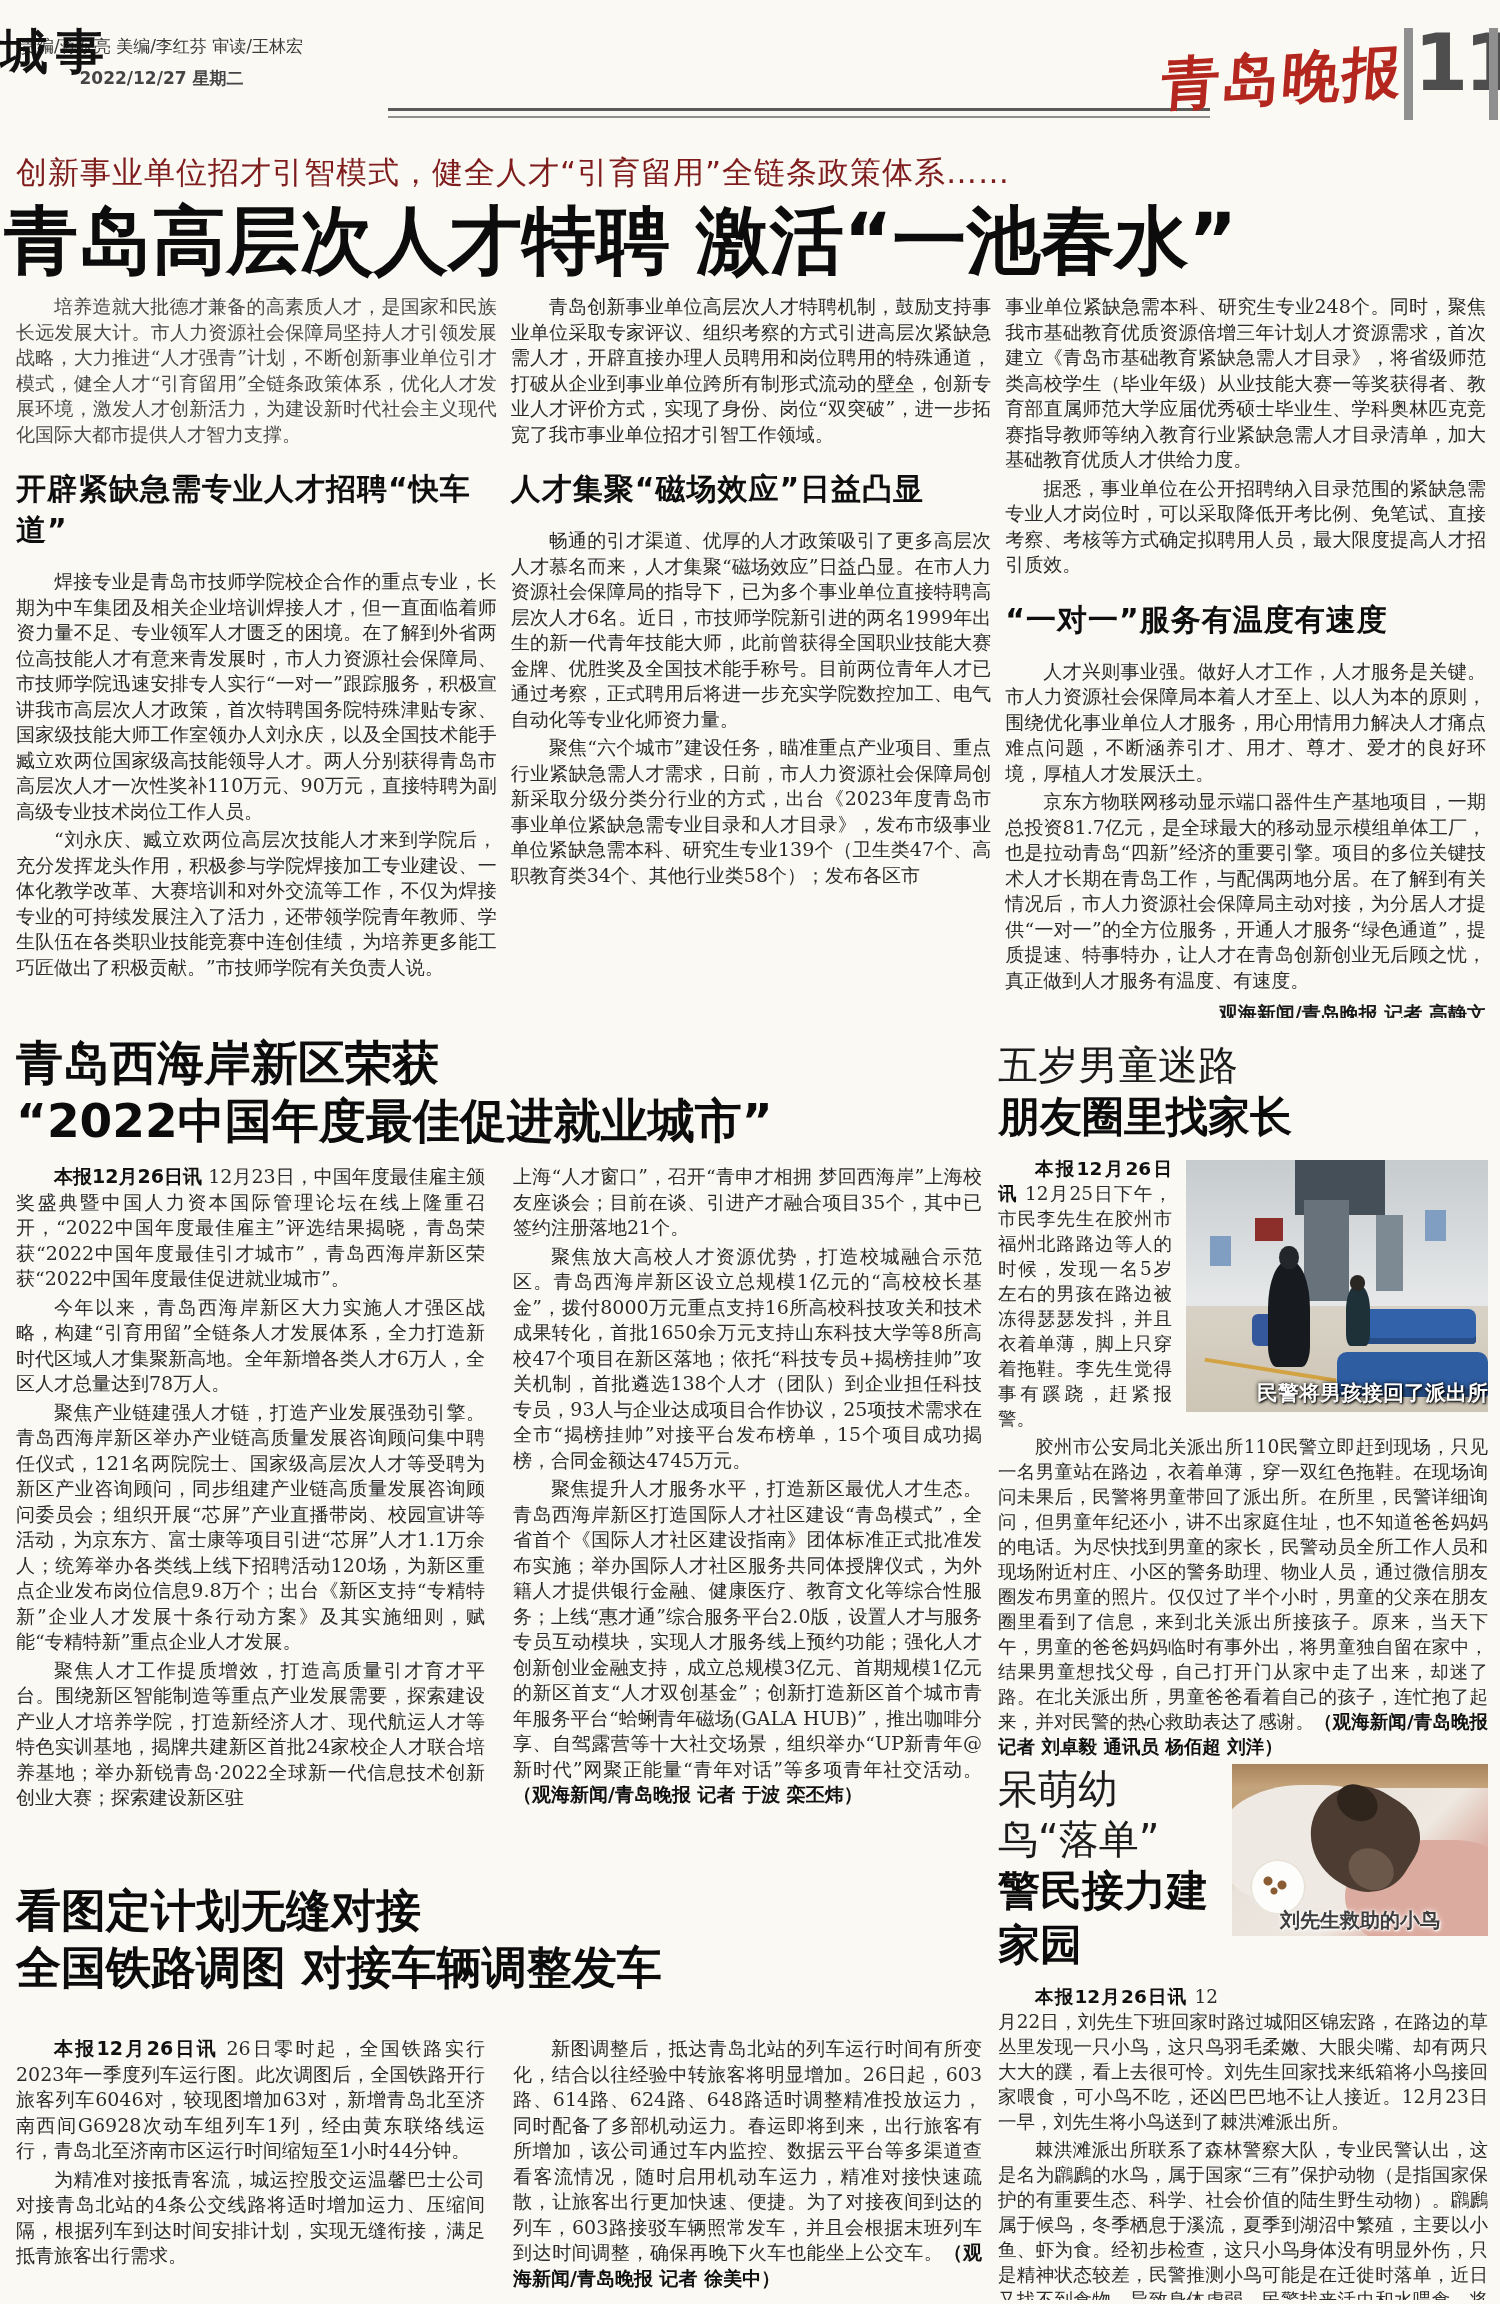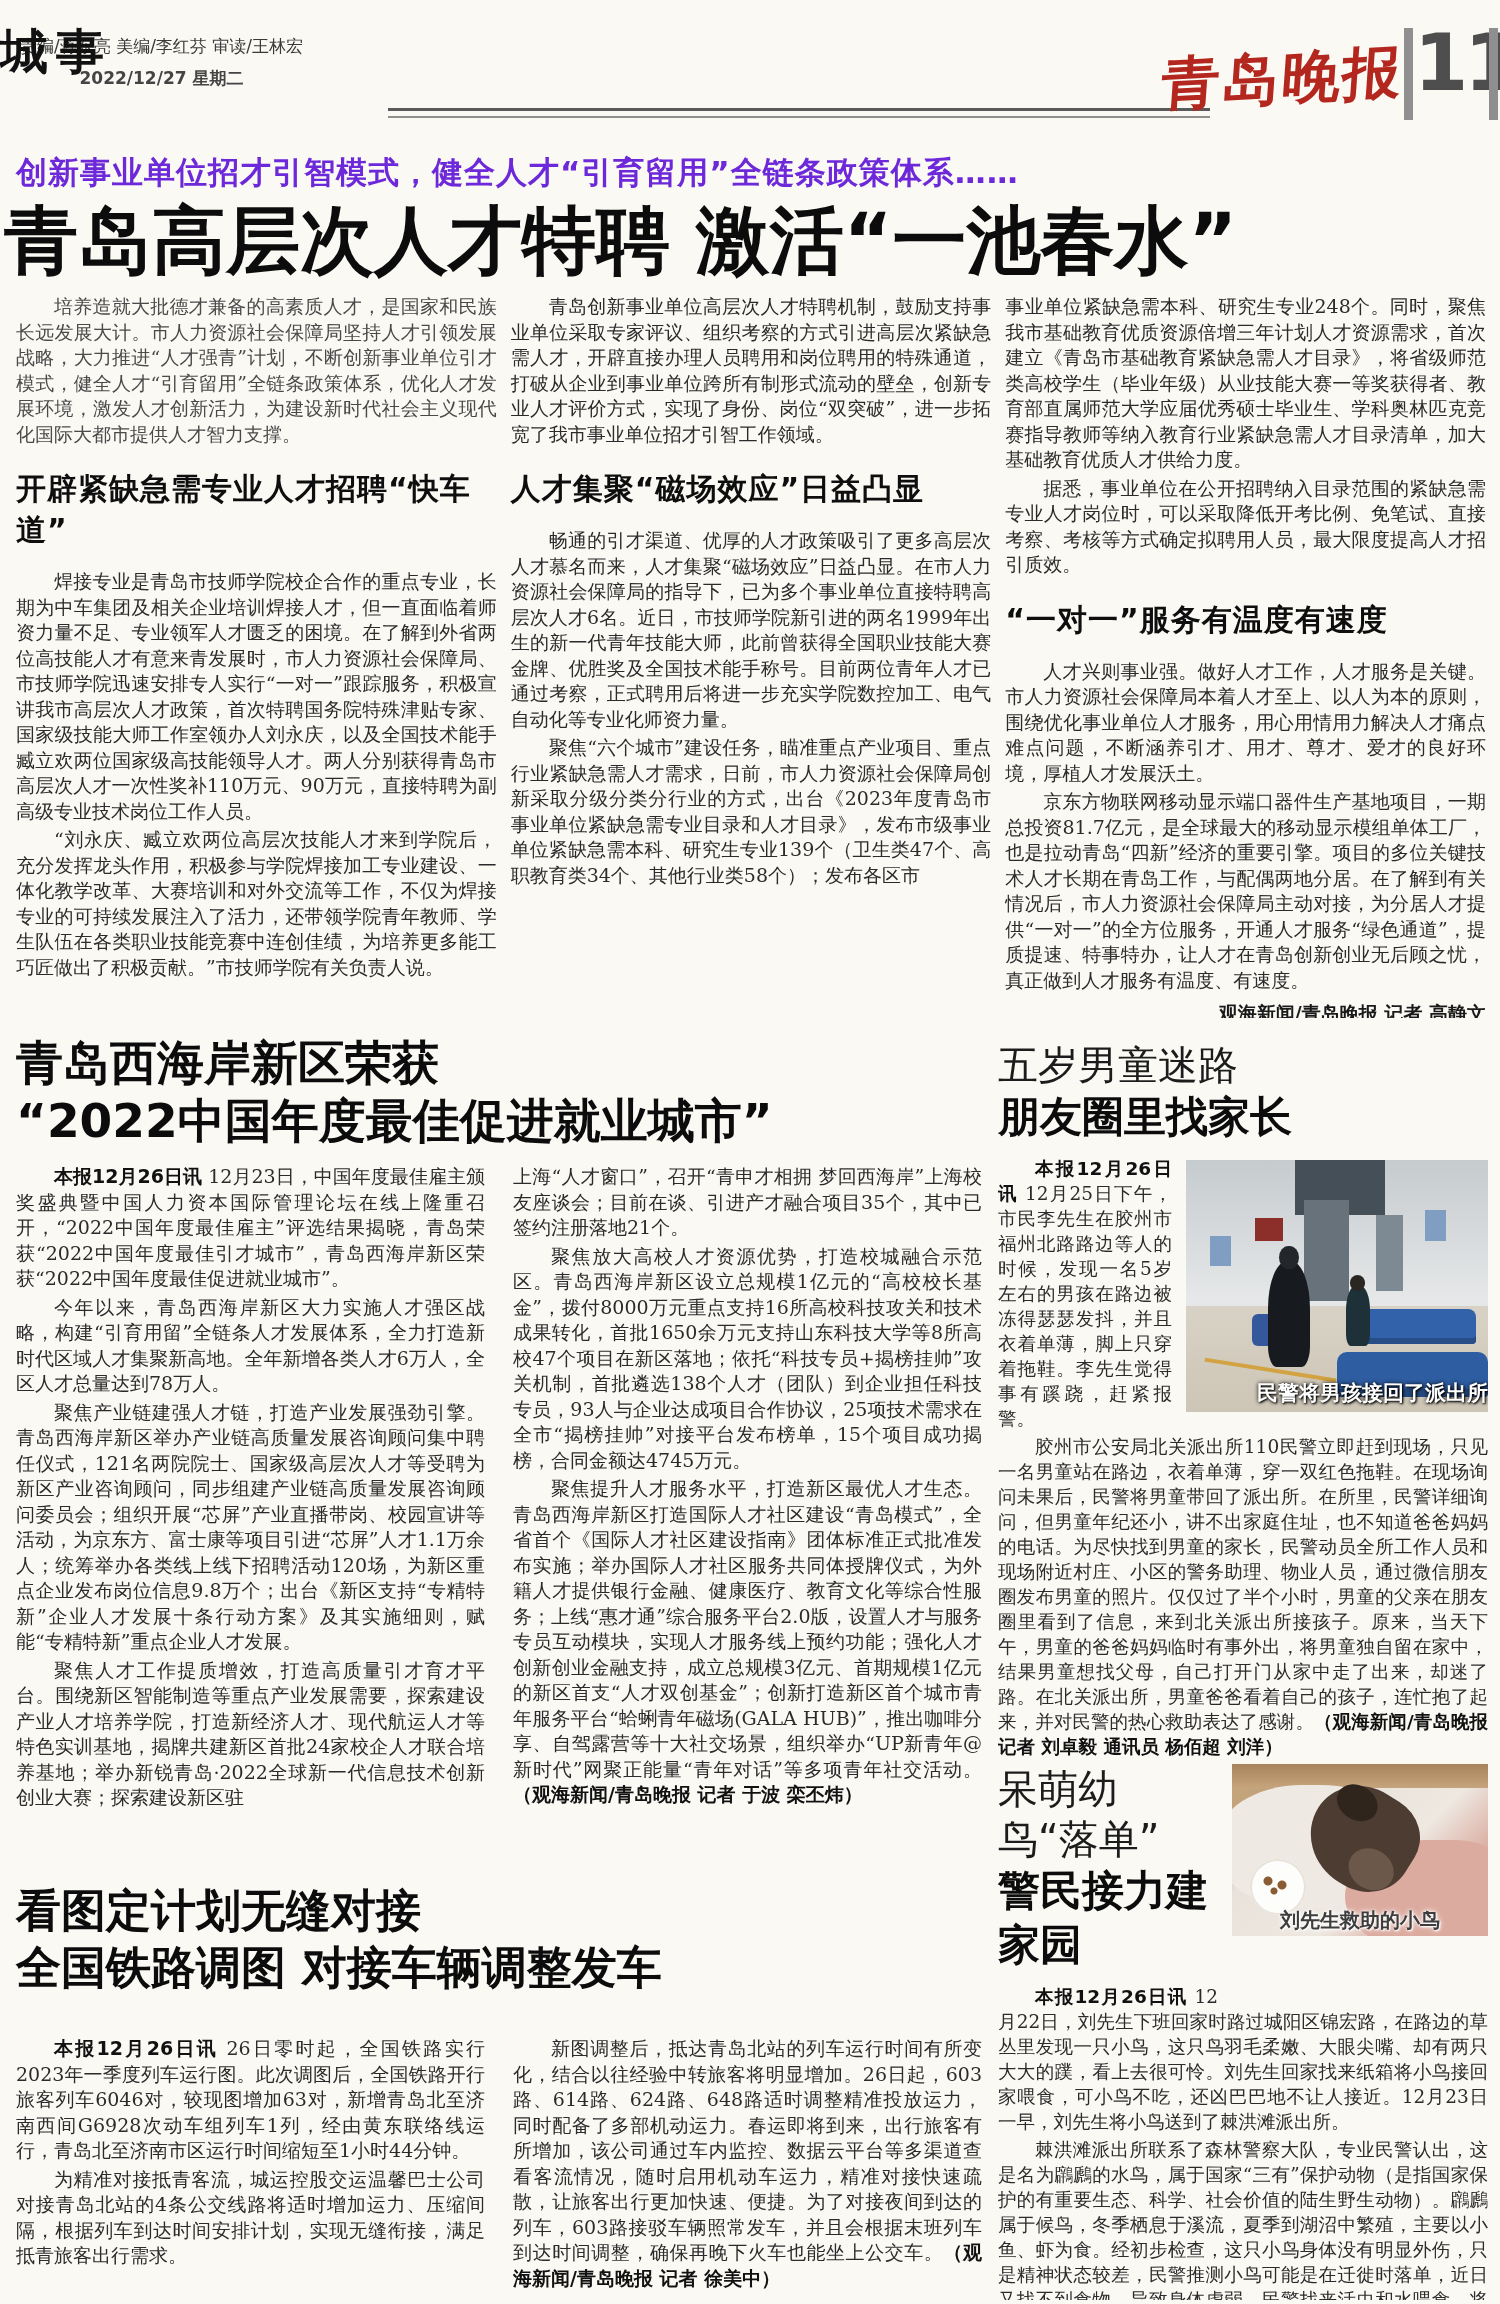--- a/index.html
+++ b/index.html
@@ -15,21 +15,21 @@
   .header-rule{position:absolute;left:388px;top:108px;width:822px;height:5px;
             border-top:3px solid #5a5a5a;border-bottom:2px solid #8f8f8f;}
   .masthead{position:absolute;left:1162px;top:40px;font-size:58px;font-weight:700;
             color:#b3271f;transform:skewX(-7deg) rotate(-3deg);letter-spacing:2px;}
   .vbar{position:absolute;top:28px;width:9px;height:92px;background:#8f8f8f;}
   .vbar.l{left:1404px}.vbar.r{left:1489px}
   .pagenum{position:absolute;left:1414px;top:18px;font-family:"DejaVu Sans",sans-serif;
             font-size:78px;font-weight:700;color:#4e4e4e;letter-spacing:-4px;}
   
   .kicker{position:absolute;left:16px;top:152px;font-family:"DejaVu Sans",sans-serif;
-          font-size:31px;font-weight:700;color:#6d28d9;letter-spacing:1px;white-space:nowrap;}
+          font-size:31px;font-weight:400;color:#7f1d1d;letter-spacing:1px;white-space:nowrap;}
   .mainhead{position:absolute;left:4px;top:192px;width:1494px;font-family:"DejaVu Sans",sans-serif;
           font-size:74px;font-weight:900;color:#0c0c0c;white-space:nowrap;}
   .main-cols{position:absolute;left:16px;top:294px;width:1470px;height:724px;
           display:flex;gap:14px;overflow:hidden;}
   .col{flex:1;min-width:0;}
   p.art{margin:0 0 3px;font-size:19px;line-height:25.5px;text-align:justify;}
   .indent{text-indent:2em;}
   .noindent{text-indent:0;}
   .lead-para{font-size:20px;line-height:28.5px;color:#4a4a4a;margin-bottom:12px;}
   .subhead{font-family:"DejaVu Sans",sans-serif;font-size:30px;font-weight:800;

